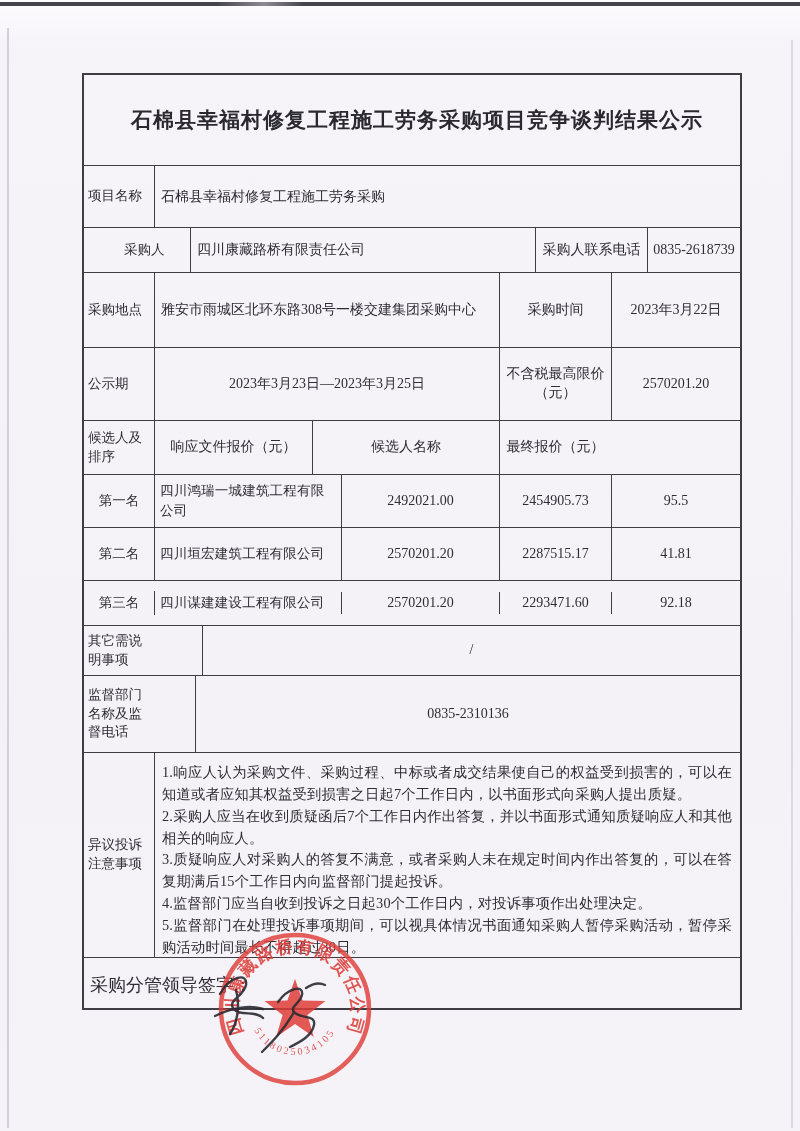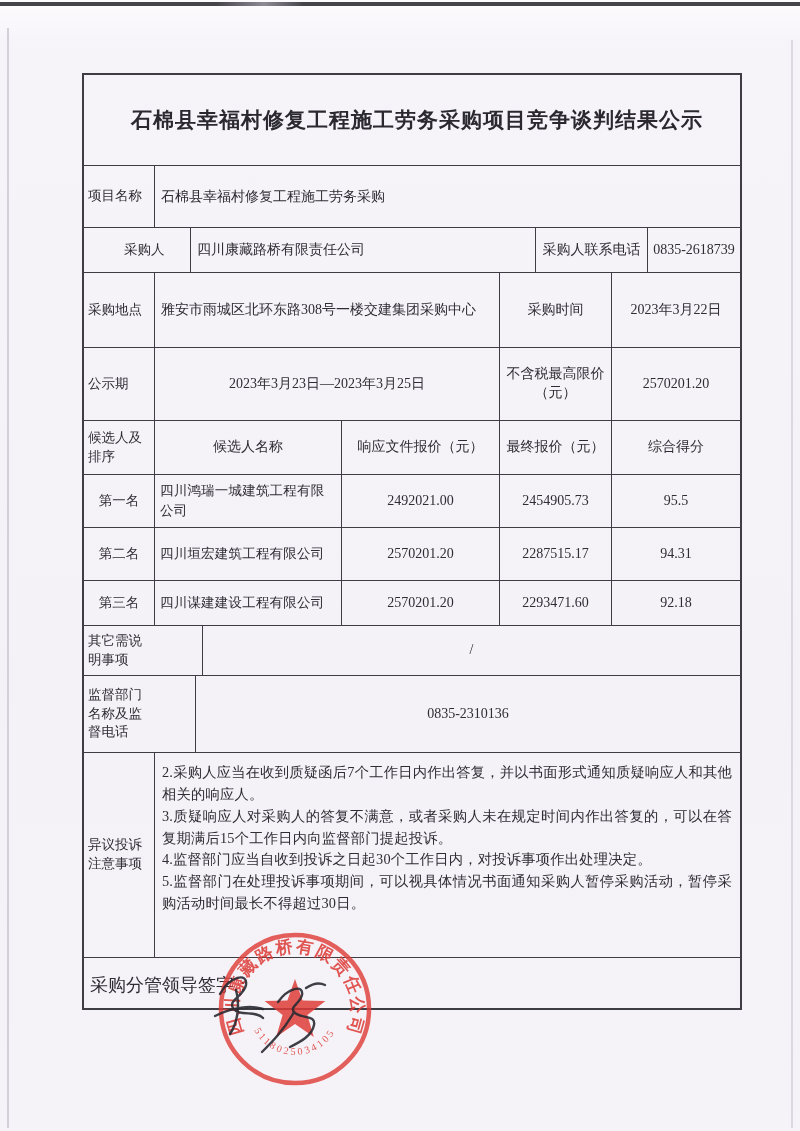--- a/index.html
+++ b/index.html
@@ -40,21 +40,21 @@
   .wrest{ flex:1; }
 
   .h-title{ height:90px; flex:none; }
   .h-r1{ height:62px; flex:none; }
   .h-r2{ height:45px; flex:none;padding-left:36px; }
   .h-r3{ height:75px; flex:none; }
   .h-r4{ height:73px; flex:none; }
   .h-r5{ height:54px; flex:none; }
   .h-r6{ height:53px; flex:none; }
   .h-r7{ height:53px; flex:none; }
-  .h-r8{ height:45px; flex:none; }
+  .h-r8{ height:45px; flex:none;align-items:center; }
   .h-r9{ height:50px; flex:none;gap:48px; }
   .h-r10{ height:77px; flex:none;gap:41px; }
   .h-r11{ height:205px; flex:none; }
   .h-r12{ height:55px; flex:none; }
 
   .title-cell{
     width:100%; display:flex; align-items:center; justify-content:center;
   }
   .doc-title{
     font-size:21px; font-weight:bold; letter-spacing:1px; color:#2a2930;
@@ -127,40 +127,39 @@
 
     <div class="row h-r4">
       <div class="cell w1 lbl">公示期</div>
       <div class="cell w23 val-center">2023年3月23日—2023年3月25日</div>
       <div class="cell w4 val-center">不含税最高限价（元）</div>
       <div class="cell wrest val-center">2570201.20</div>
     </div>
 
     <div class="row h-r5">
       <div class="cell w1 lbl">候选人及排序</div>
+      <div class="cell w3 val-center">响应文件报价（元）</div>
       <div class="cell w2 val-center">候选人名称</div>
-      <div class="cell w3 val-center">响应文件报价（元）</div>
       <div class="cell w4 val-center">最终报价（元）</div>
-      <div class="cell wrest val-center">综合得分</div>
     </div>
 
     <div class="row h-r6">
       <div class="cell w1 lbl rank">第一名</div>
       <div class="cell w2 name-cell">四川鸿瑞一城建筑工程有限公司</div>
       <div class="cell w3 val-center">2492021.00</div>
       <div class="cell w4 val-center">2454905.73</div>
       <div class="cell wrest val-center">95.5</div>
     </div>
 
     <div class="row h-r7">
       <div class="cell w1 lbl rank">第二名</div>
       <div class="cell w2 name-cell">四川垣宏建筑工程有限公司</div>
       <div class="cell w3 val-center">2570201.20</div>
       <div class="cell w4 val-center">2287515.17</div>
-      <div class="cell wrest val-center">94.31</div>
+      <div class="cell wrest val-center">41.81</div>
     </div>
 
     <div class="row h-r8">
       <div class="cell w1 lbl rank">第三名</div>
       <div class="cell w2 name-cell">四川谋建建设工程有限公司</div>
       <div class="cell w3 val-center">2570201.20</div>
       <div class="cell w4 val-center">2293471.60</div>
       <div class="cell wrest val-center">92.18</div>
     </div>
 
@@ -172,20 +171,21 @@
     <div class="row h-r10">
       <div class="cell w1 lbl">监督部门名称及监督电话</div>
       <div class="cell wrest split">
         <div class="sub-bot val-center">0835-2310136</div>
       </div>
     </div>
 
     <div class="row h-r11">
       <div class="cell w1 lbl">异议投诉注意事项</div>
       <div class="cell wrest notes-cell">
+        <p>1.响应人认为采购文件、采购过程、中标或者成交结果使自己的权益受到损害的，可以在知道或者应知其权益受到损害之日起7个工作日内，以书面形式向采购人提出质疑。</p>
         <p>2.采购人应当在收到质疑函后7个工作日内作出答复，并以书面形式通知质疑响应人和其他相关的响应人。</p>
         <p>3.质疑响应人对采购人的答复不满意，或者采购人未在规定时间内作出答复的，可以在答复期满后15个工作日内向监督部门提起投诉。</p>
         <p>4.监督部门应当自收到投诉之日起30个工作日内，对投诉事项作出处理决定。</p>
         <p>5.监督部门在处理投诉事项期间，可以视具体情况书面通知采购人暂停采购活动，暂停采购活动时间最长不得超过30日。</p>
       </div>
     </div>
 
     <div class="row h-r12">
       <div class="cell wrest sig-row-cell">
         <span>采购分管领导签字：</span>

